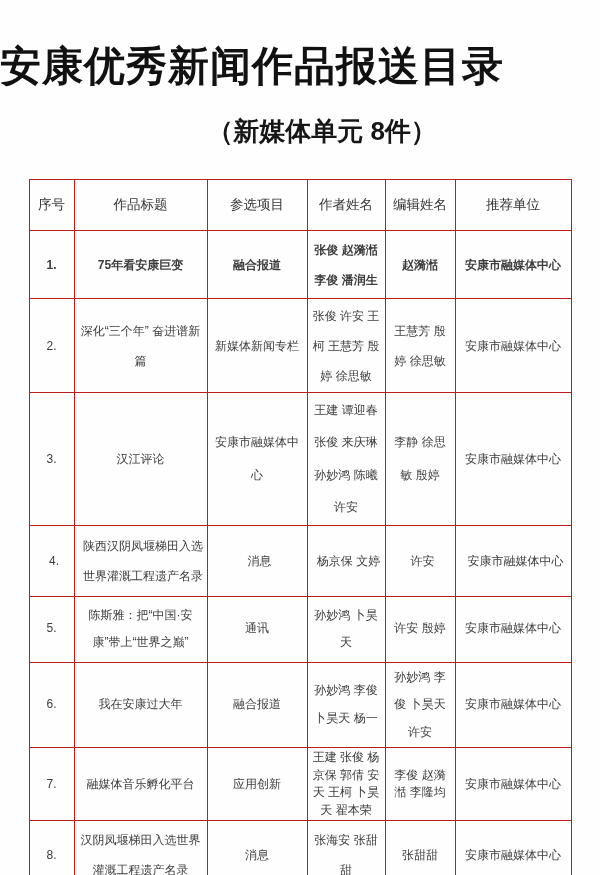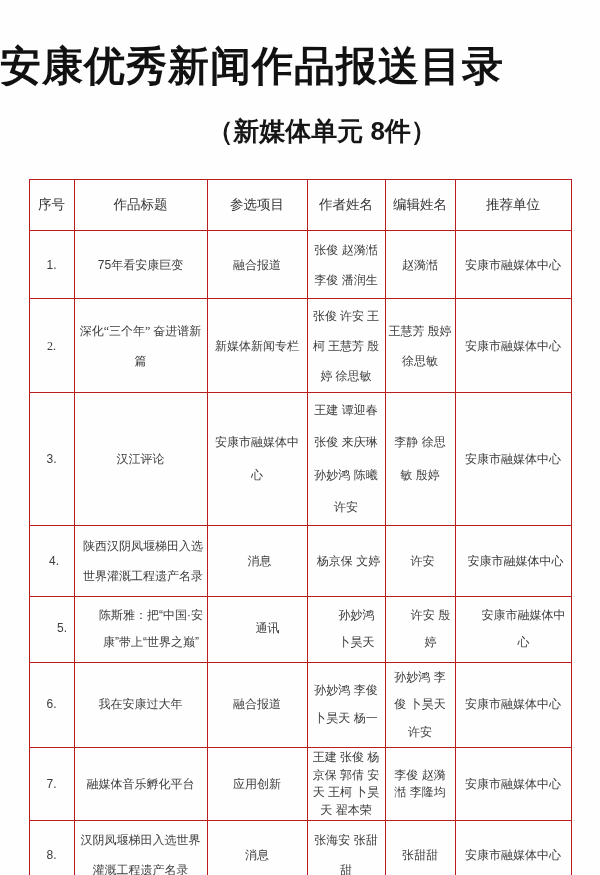--- a/index.html
+++ b/index.html
@@ -49,25 +49,25 @@
     padding:1px 3px;
     line-height:2.5;
     word-break:break-all;
   }
   .catalog thead th{
     font-size:13.5px;
     color:#333;
     height:48px;
     line-height:1.3;
   }
-  .catalog tbody tr:nth-child(1) td{height:65px;}
-  .catalog tbody tr:nth-child(2) td{height:91px;font-family:Liberation Serif, serif;}
+  .catalog tbody tr:nth-child(1) td{height:65px;font-weight:bold;}
+  .catalog tbody tr:nth-child(2) td{height:91px;}
   .catalog tbody tr:nth-child(3) td{height:129px;line-height:2.7;}
   .catalog tbody tr:nth-child(4) td{height:68px;padding-left:8px;}
-  .catalog tbody tr:nth-child(5) td{height:63px;line-height:2.3;padding-left:24px;}
+  .catalog tbody tr:nth-child(5) td{height:63px;line-height:2.3;}
   .catalog tbody tr:nth-child(6) td{height:58px;line-height:2.3;}
   .catalog tbody tr:nth-child(7) td{height:68px;line-height:1.45;}
   .catalog tbody tr:nth-child(8) td{height:65px;}
   .catalog tbody tr:nth-child(9) td{height:33px;}
 </style>
 </head>
 <body>
 
 <div class="page">
   <div class="page-title">安康优秀新闻作品报送目录</div>

